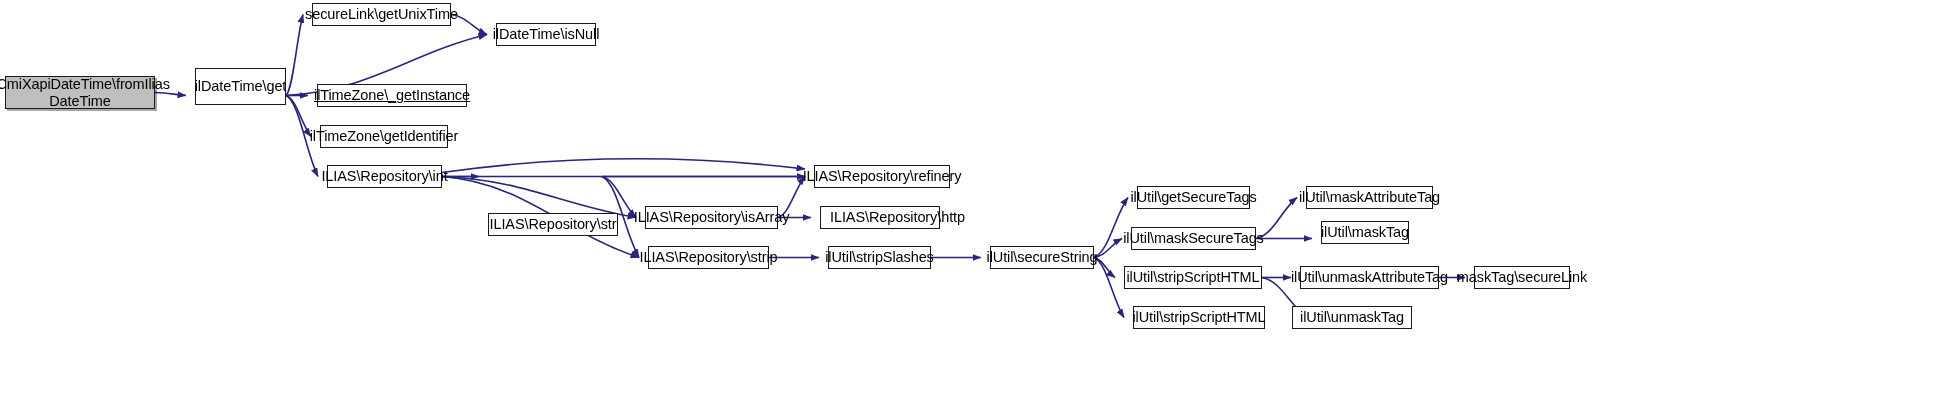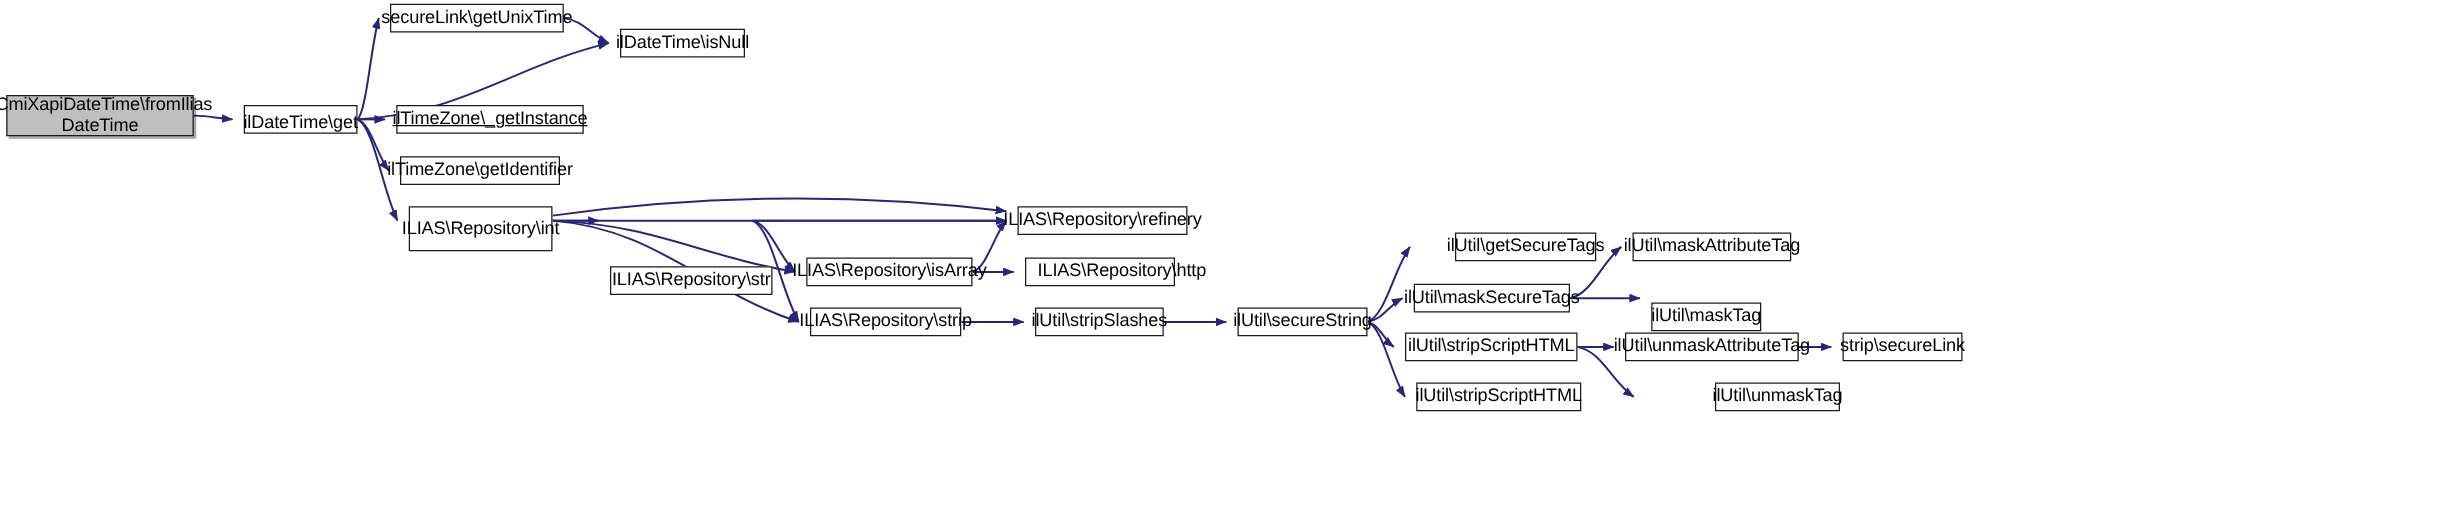--- a/index.html
+++ b/index.html
@@ -88,36 +88,36 @@
         <path d="M1256,238.5 L1312,238.5" marker-end="url(#arrowhead)"></path>
         <path d="M1262,277.5 L1291,277.5" marker-end="url(#arrowhead)"></path>
         <path d="M1262,277.5 C1280.9,280.7 1289.9,305.5 1307,317.5" marker-end="url(#arrowhead)"></path>
         <path d="M1439,277.5 L1465,277.5" marker-end="url(#arrowhead)"></path>
         <path d="M442,172.5 Q623.5,147 805,169" marker-end="url(#arrowhead)"></path>
       </g>
   </svg>
   <div id="node-layer">
       <div class="node root" style="left: 5px; top: 76px; width: 150px; height: 33px;"><span class="node-label">ilCmiXapiDateTime\fromIlias
 DateTime</span></div>
-      <div class="node" style="left: 195px; top: 84px; width: 91px; height: 23px; align-items: flex-end;"><span class="node-label">ilDateTime\get</span></div>
+      <div class="node" style="left: 195px; top: 68px; width: 91px; height: 37px;"><span class="node-label">ilDateTime\get</span></div>
       <div class="node" style="left: 312px; top: 3px; width: 139px; height: 23px;"><span class="node-label">secureLink\getUnixTime</span></div>
       <div class="node" style="left: 496px; top: 23px; width: 100px; height: 23px;"><span class="node-label">ilDateTime\isNull</span></div>
       <div class="node" style="left: 317px; top: 84px; width: 150px; height: 23px; text-decoration: underline;"><span class="node-label">ilTimeZone\_getInstance</span></div>
       <div class="node" style="left: 320px; top: 125px; width: 128px; height: 23px;"><span class="node-label">ilTimeZone\getIdentifier</span></div>
-      <div class="node" style="left: 327px; top: 165px; width: 115px; height: 36px;"><span class="node-label">ILIAS\Repository\int</span></div>
+      <div class="node" style="left: 327px; top: 165px; width: 115px; height: 23px;"><span class="node-label">ILIAS\Repository\int</span></div>
       <div class="node" style="left: 488px; top: 165px; width: 130px; height: 23px; margin-top: 48px;"><span class="node-label">ILIAS\Repository\str</span></div>
       <div class="node" style="left: 814px; top: 165px; width: 136px; height: 23px;"><span class="node-label">ILIAS\Repository\refinery</span></div>
       <div class="node" style="left: 645px; top: 206px; width: 133px; height: 23px;"><span class="node-label">ILIAS\Repository\isArray</span></div>
       <div class="node" style="left: 820px; top: 206px; width: 120px; height: 23px; padding-left: 35px;"><span class="node-label">ILIAS\Repository\http</span></div>
       <div class="node" style="left: 648px; top: 246px; width: 121px; height: 23px;"><span class="node-label">ILIAS\Repository\strip</span></div>
       <div class="node" style="left: 828px; top: 246px; width: 103px; height: 23px;"><span class="node-label">ilUtil\stripSlashes</span></div>
       <div class="node" style="left: 990px; top: 246px; width: 104px; height: 23px;"><span class="node-label">ilUtil\secureString</span></div>
-      <div class="node" style="left: 1137px; top: 186px; width: 113px; height: 23px; margin-left: 27px;"><span class="node-label">ilUtil\getSecureTags</span></div>
+      <div class="node" style="left: 1137px; top: 186px; width: 113px; height: 23px;"><span class="node-label">ilUtil\getSecureTags</span></div>
       <div class="node" style="left: 1131px; top: 227px; width: 125px; height: 23px;"><span class="node-label">ilUtil\maskSecureTags</span></div>
       <div class="node" style="left: 1124px; top: 266px; width: 138px; height: 23px;"><span class="node-label">ilUtil\stripScriptHTML</span></div>
       <div class="node" style="left: 1133px; top: 306px; width: 132px; height: 23px;"><span class="node-label">ilUtil\stripScriptHTML</span></div>
       <div class="node" style="left: 1306px; top: 186px; width: 127px; height: 23px;"><span class="node-label">ilUtil\maskAttributeTag</span></div>
-      <div class="node" style="left: 1321px; top: 242px; width: 88px; height: 23px;"><span class="node-label">ilUtil\maskTag</span></div>
+      <div class="node" style="left: 1321px; top: 221px; width: 88px; height: 23px;"><span class="node-label">ilUtil\maskTag</span></div>
       <div class="node" style="left: 1300px; top: 266px; width: 139px; height: 23px;"><span class="node-label">ilUtil\unmaskAttributeTag</span></div>
-      <div class="node" style="left: 1372px; top: 306px; width: 100px; height: 23px;"><span class="node-label">ilUtil\unmaskTag</span></div>
-      <div class="node" style="left: 1474px; top: 266px; width: 96px; height: 23px;"><span class="node-label">strip\secureLink</span></div>
+      <div class="node" style="left: 1292px; top: 306px; width: 120px; height: 23px;"><span class="node-label">ilUtil\unmaskTag</span></div>
+      <div class="node" style="left: 1474px; top: 266px; width: 96px; height: 23px;"><span class="node-label">maskTag\secureLink</span></div>
     </div>
 </div>
 
 </body></html>

